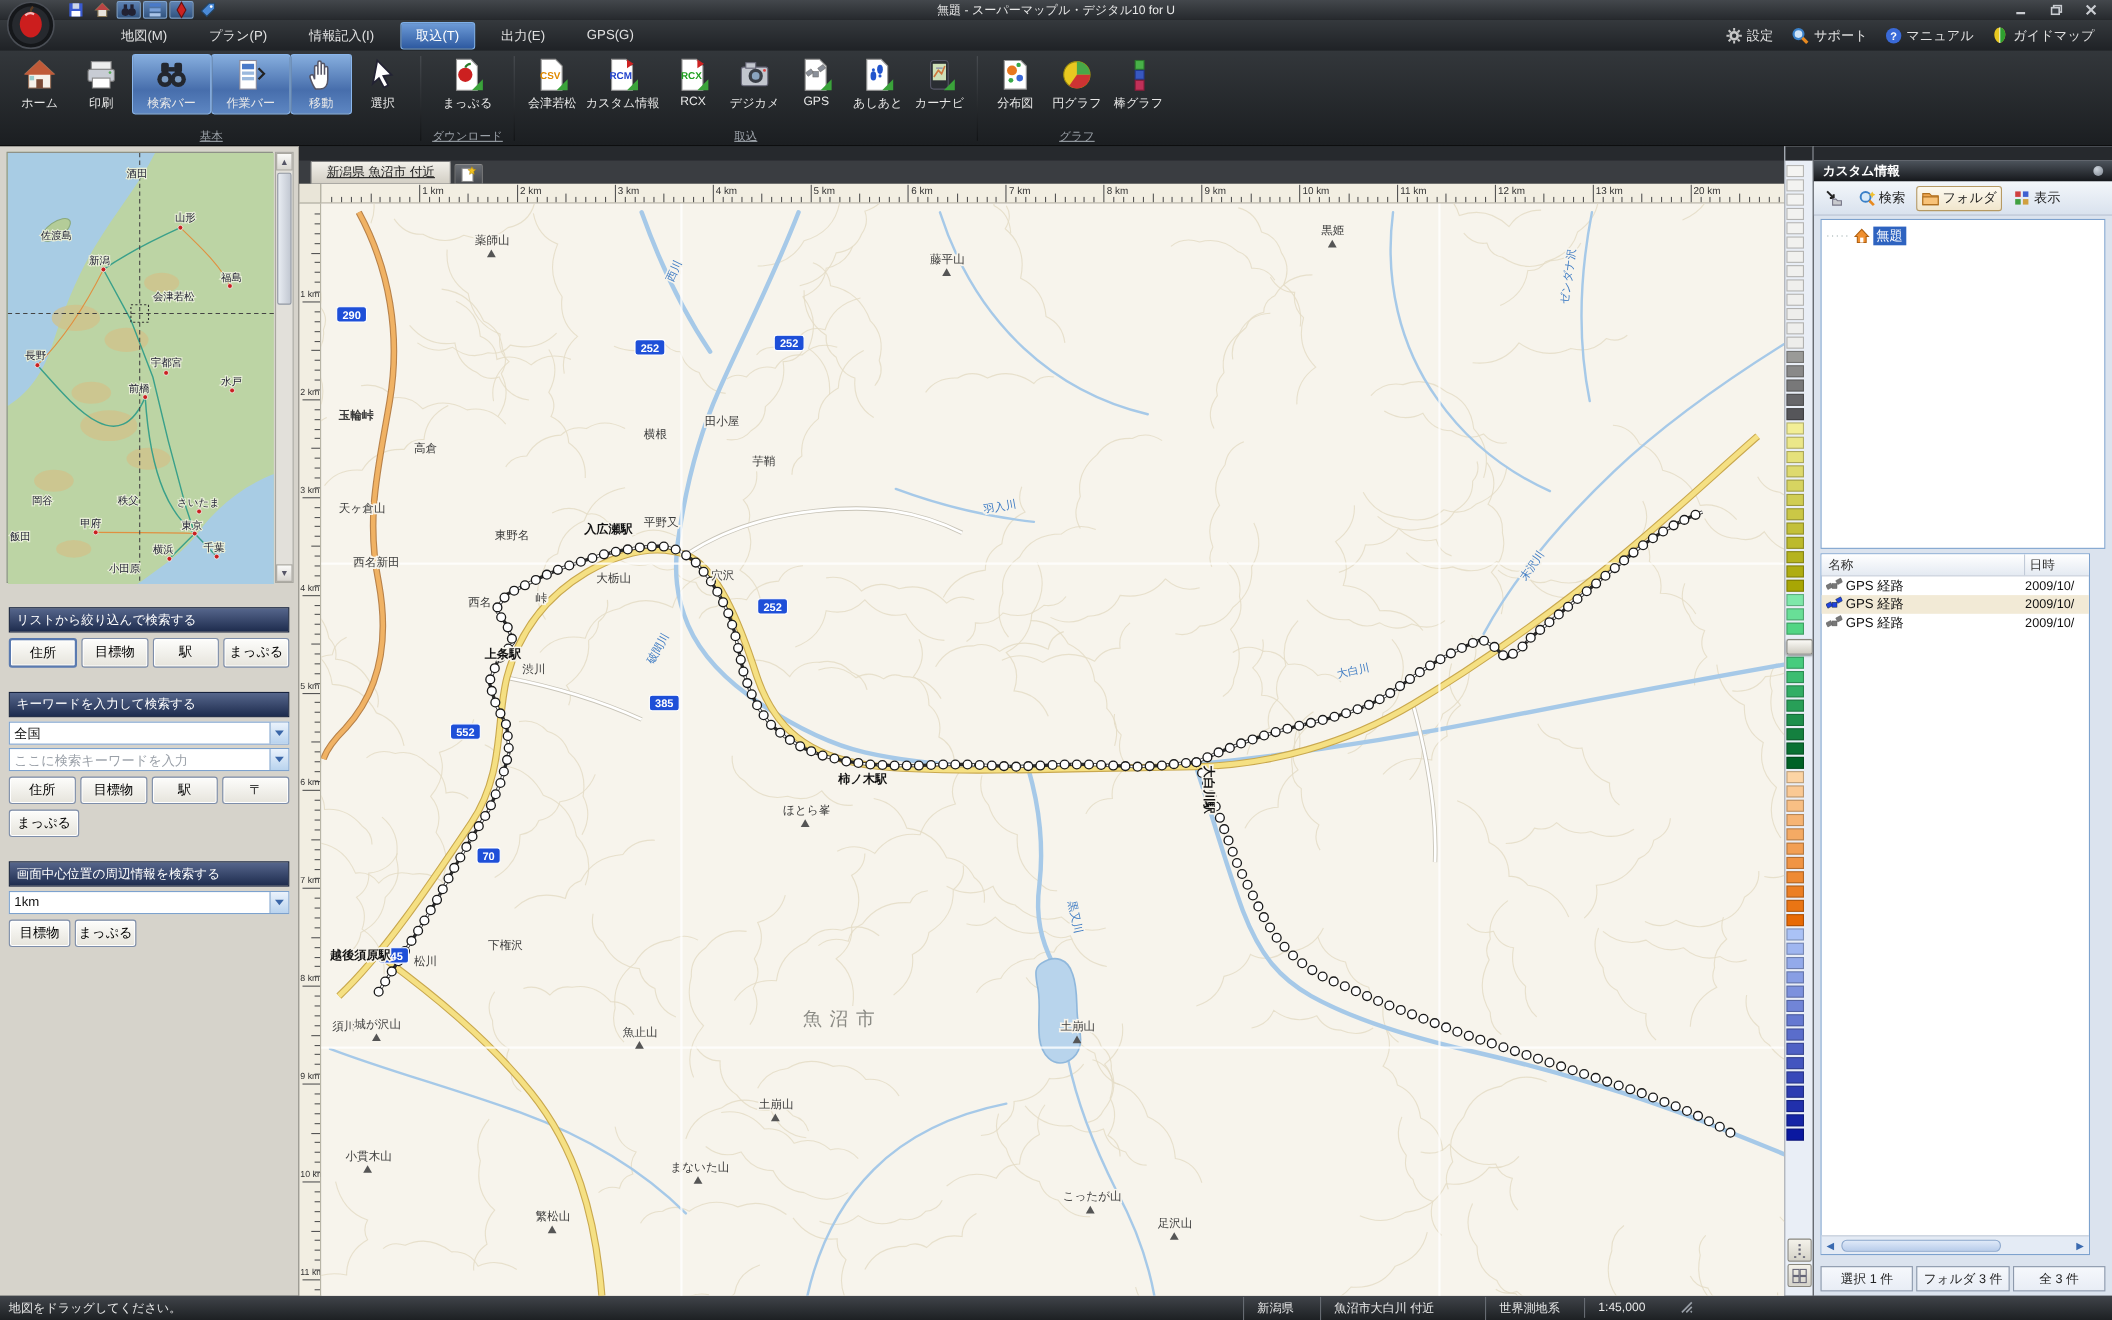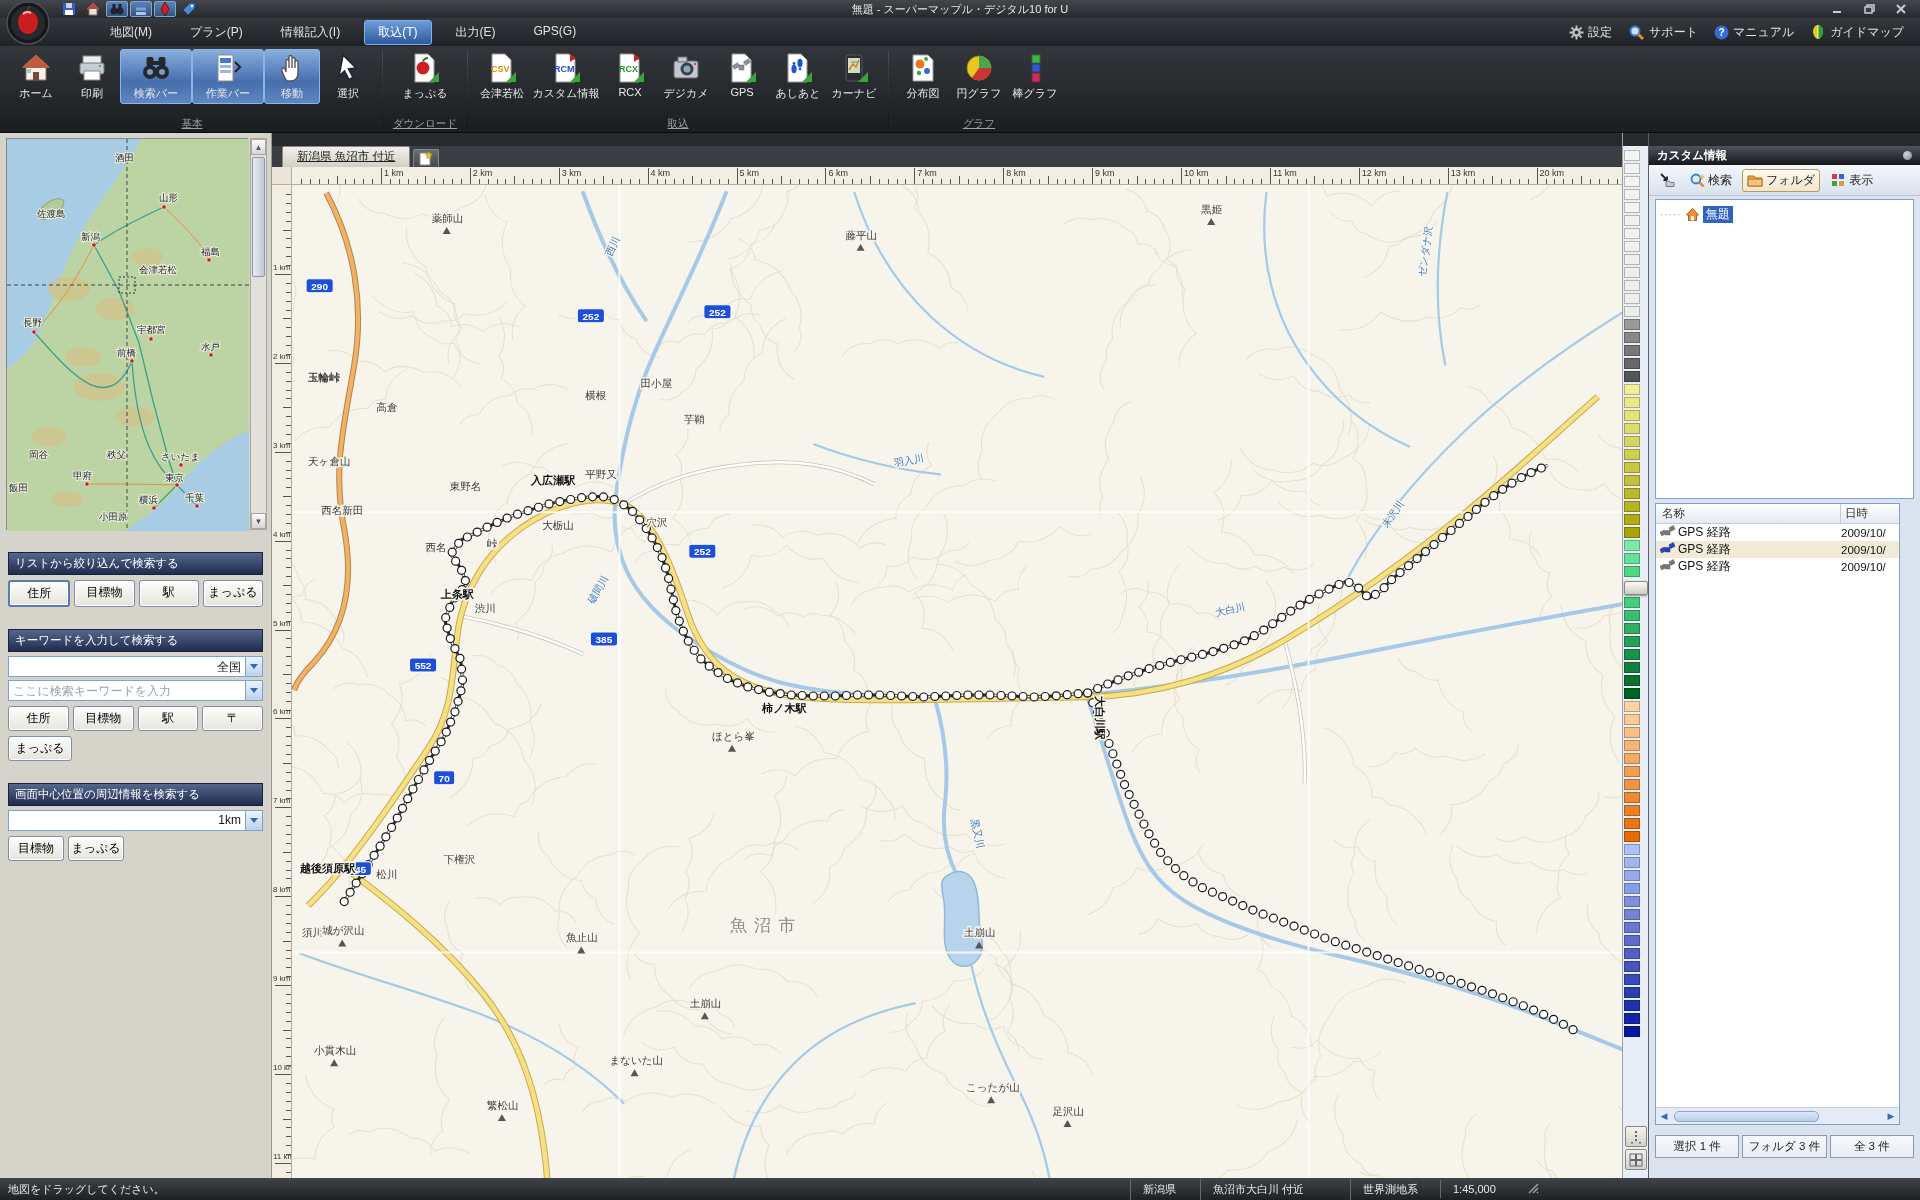--- a/index.html
+++ b/index.html
@@ -38,21 +38,21 @@
   #minimap{width:242px;height:392px;border:1px solid #8a8a86;background:#b5d3a0;}
   #mini-scroll{width:17px;height:392px;margin-left:2px;background:#e2e0da;border:1px solid #a9a7a0;display:flex;flex-direction:column;}
   .mini-arrow{height:16px;background:linear-gradient(#fafaf8,#d8d6d0);border:1px solid #a9a7a0;color:#556;font-size:8px;display:flex;align-items:center;justify-content:center;}
   #mini-thumb{flex:0 0 120px;margin:2px 1px;background:linear-gradient(90deg,#e8ecf2,#c2c8d2);border:1px solid #8e96a4;border-radius:2px;}
   .lp-section{margin:22px 8px 0 8px;}
   .lp-header{background:linear-gradient(#56668c,#1e2c4e);color:#fff;font-size:11.5px;padding:3px 6px;border:1px solid #16223e;}
   .lp-btnrow{display:flex;gap:4px;margin-top:5px;}
   .lp-btn{flex:1;background:linear-gradient(#fdfdfb,#e6e4dc);border:1px solid #7e8eaa;border-radius:3px;font-size:12px;padding:3px 2px;text-align:center;box-shadow:inset 0 0 0 1px #fff;white-space:nowrap;}
   .lp-btn.first{border:2px solid #5a7ab0;}
   .lp-combo{display:flex;margin-top:4px;height:21px;background:#fff;border:1px solid #7da2ce;}
-  .lp-combo-val{flex:1;font-size:12px;padding:2px 4px;color:#111;text-align:right;}
+  .lp-combo-val{flex:1;font-size:12px;padding:2px 4px;color:#111;}
   .lp-combo-arrow{width:17px;background:linear-gradient(#eaf2fc,#b9d3ee);border-left:1px solid #7da2ce;display:flex;align-items:center;justify-content:center;}
   .tri-down{width:0;height:0;border-left:4px solid transparent;border-right:4px solid transparent;border-top:5px solid #3a66a8;}
   .lp-input{display:flex;margin-top:3px;height:21px;background:#fff;border:1px solid #7da2ce;}
   .lp-input-val{flex:1;font-size:12px;padding:2px 4px;color:#9aa0a8;}
   #lp-fill{flex:1;}
   
   #map-wrap{flex:1;display:flex;flex-direction:column;min-width:0;background:#2c2f33;}
   #tab-strip{height:13px;background:#26292d;flex:0 0 auto;}
   #tab-row{height:21px;background:#3a3d41;display:flex;align-items:flex-end;padding-left:10px;gap:3px;flex:0 0 auto;}
   #map-tab{background:linear-gradient(#f2f0ea,#d2cec4);color:#1c1c1c;font-size:11.5px;padding:2px 14px 3px 14px;border:1px solid #888;border-bottom:none;border-radius:2px 2px 0 0;text-decoration:underline;}
@@ -92,21 +92,21 @@
   #rp-listhead{display:flex;height:20px;background:linear-gradient(#ffffff,#e4eaf2);border-bottom:1px solid #c2cbd8;flex:0 0 auto;}
   .col-name{flex:1;font-size:11.5px;color:#333;padding:2px 4px 0 6px;border-right:1px solid #c2cbd8;}
   .col-date{width:58px;font-size:11.5px;color:#333;padding:2px 2px 0 4px;overflow:hidden;}
   .rp-row{display:flex;height:17px;align-items:center;}
   .rp-row.selected{background:#f2ead6;}
   .rp-row .name{flex:1;display:flex;align-items:center;gap:3px;font-size:12px;color:#111;padding-left:4px;white-space:nowrap;overflow:hidden;}
   .rp-row .date{width:58px;font-size:11.5px;color:#111;white-space:nowrap;overflow:hidden;}
   #rp-hscroll{height:17px;margin-top:auto;background:#e4ebf5;border-top:1px solid #c2cbd8;display:flex;align-items:center;flex:0 0 auto;}
   .hs-arrow{width:16px;height:15px;display:flex;align-items:center;justify-content:center;color:#3a6ab0;font-size:9px;}
   #hs-thumb{width:145px;height:11px;margin-left:2px;background:linear-gradient(#dfe9f8,#b9cdeb);border:1px solid #8aa6cc;border-radius:5px;}
-  #rp-counts{display:flex;gap:3px;margin:10px 6px 20px 6px;flex:0 0 auto;}
+  #rp-counts{display:flex;gap:3px;margin:10px 6px 4px 6px;flex:0 0 auto;}
   .count-box{flex:1;background:linear-gradient(#f6f8fc,#e8edf5);border:1px solid #8d99ac;font-size:11.5px;color:#222;text-align:center;padding:3px 0;}
   
   #statusbar{height:22px;background:linear-gradient(#40444a,#1d2023);display:flex;align-items:center;color:#e8e8e8;font-size:11px;flex:0 0 auto;}
   #status-msg{width:1130px;padding-left:8px;white-space:nowrap;overflow:hidden;}
   .status-seg{border-left:1px solid #666b72;padding:3px 12px;white-space:nowrap;}
   #status-grip{margin-left:6px;}
 </style>
 </head>
 <body>
 

